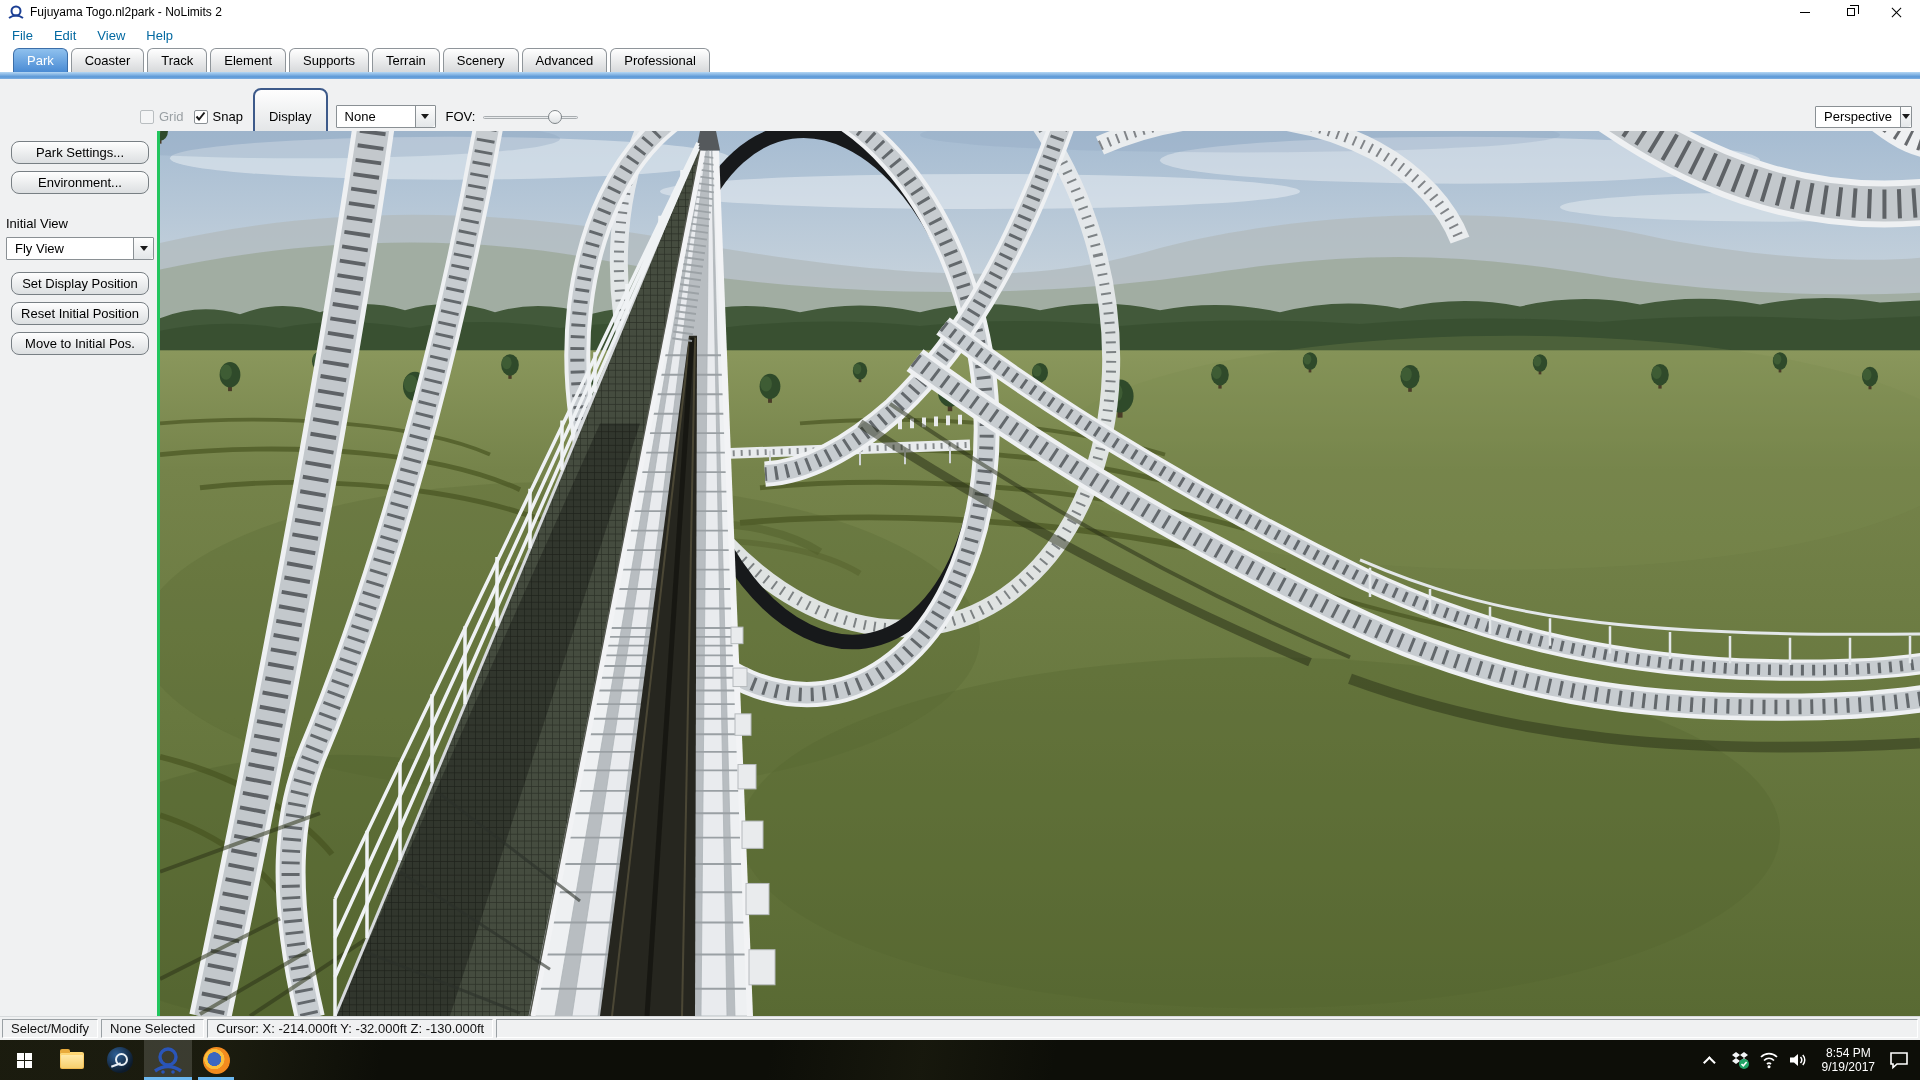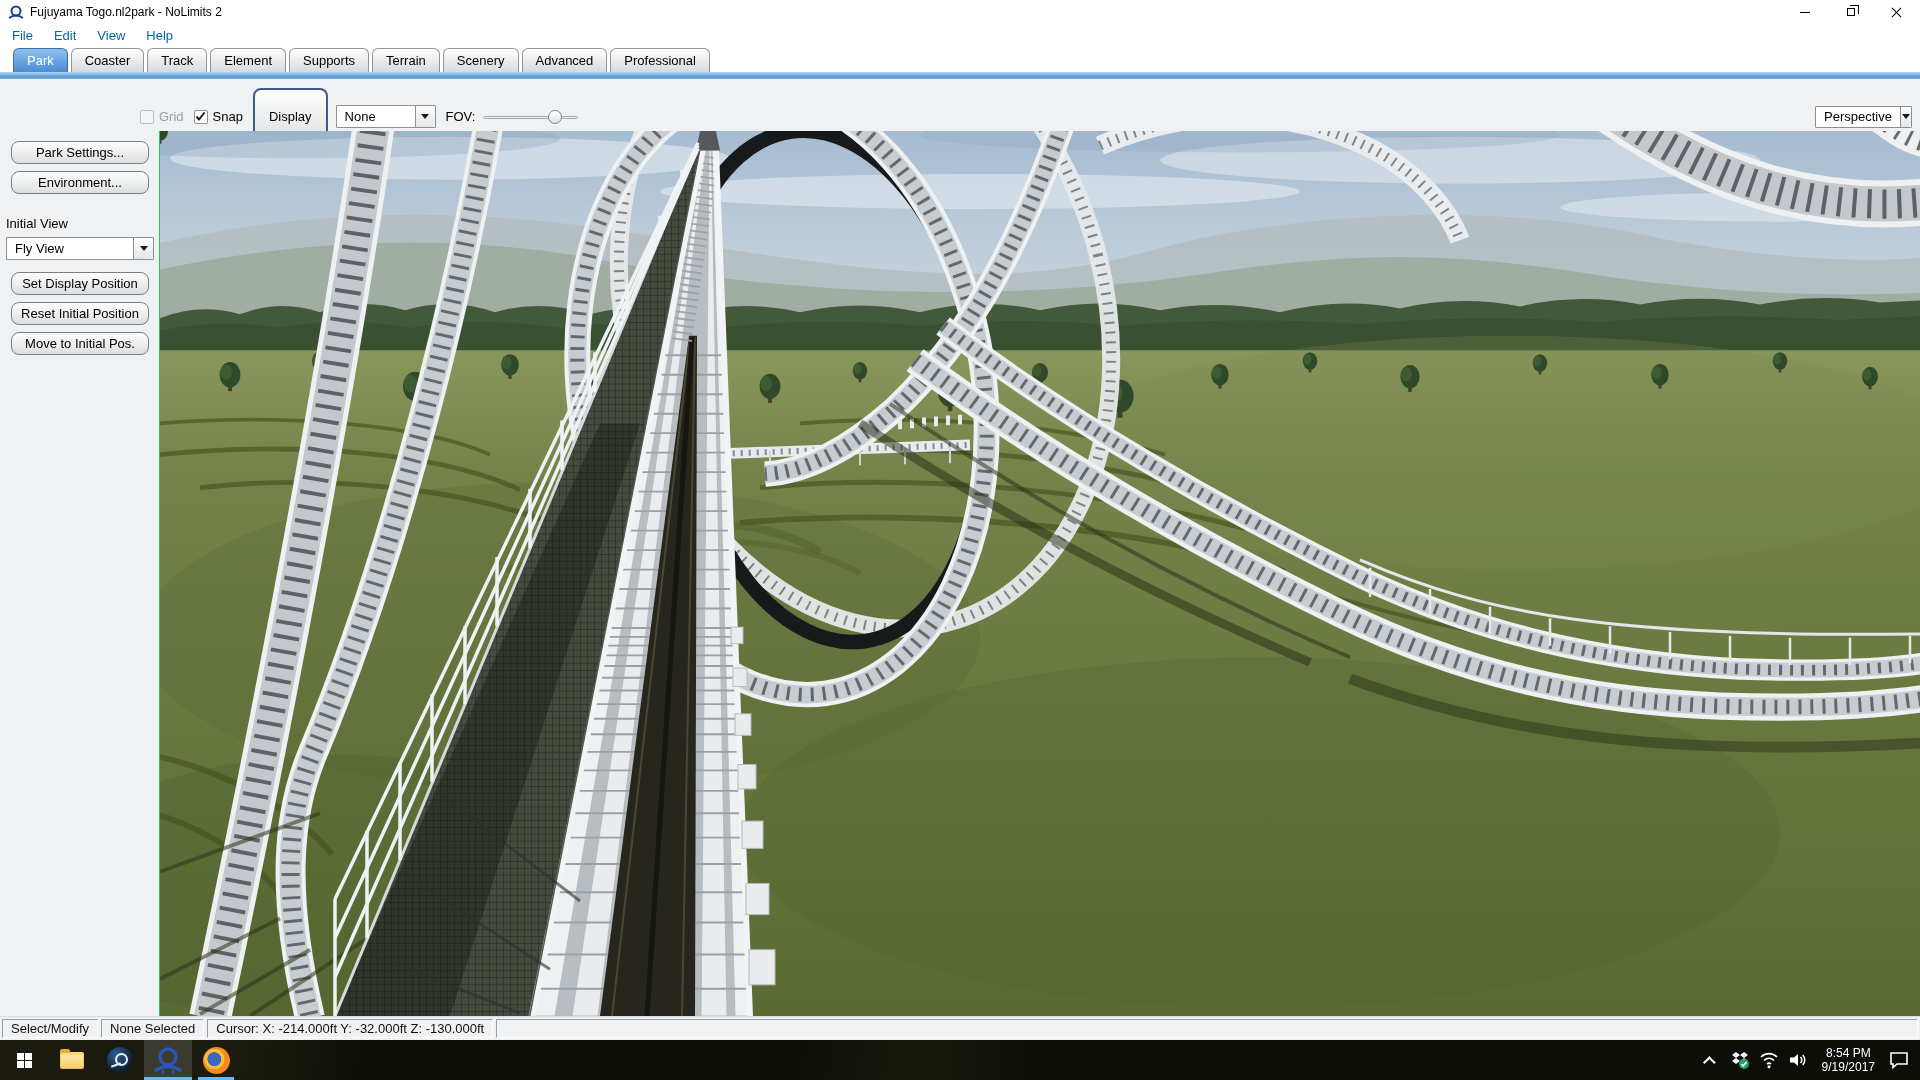--- a/index.html
+++ b/index.html
@@ -54,21 +54,21 @@
   .slider { position:relative; width:95px; height:14px; }
   .slider .track { position:absolute; left:0; right:0; top:6px; height:3px; background:#e8eaec;
     border:1px solid #a8adb0; border-radius:2px; }
   .slider .thumb { position:absolute; top:0; left:68%; width:14px; height:14px; border-radius:50%;
     background:linear-gradient(#ffffff,#dfe2e4); border:1px solid #7e8488; }
   .toolbar-right { margin-left:auto; margin-right:8px; }
   .view-combo { width:97px; height:22px; }
 
   
   .main { flex:1 1 auto; display:flex; min-height:0; }
-  .sidebar { width:160px; flex:0 0 160px; background:#f0f1f2; border-right:1px solid #22c55e; padding-top:10px; }
+  .sidebar { width:160px; flex:0 0 160px; background:#f0f1f2; border-right:3px solid #22c55e; padding-top:10px; }
   .side-btn { display:block; width:138px; margin:0 0 7px 11px; height:23px; font-size:13px;
     background:linear-gradient(#fefefe,#dcdfe1); border:1px solid #787f84; border-radius:8px; color:#000; }
   .side-label { font-size:13px; color:#000; margin:22px 0 6px 6px; }
   .side-combo { width:148px; margin-left:6px; margin-bottom:12px; }
   .viewport { flex:1 1 auto; position:relative; overflow:hidden; }
   .viewport svg { display:block; width:100%; height:100%; }
 
   
   .statusbar { height:24px; flex:0 0 24px; background:#f0f1f2; border-top:1px solid #d7dadc;
     display:flex; align-items:center; padding:0 2px; gap:3px; }

